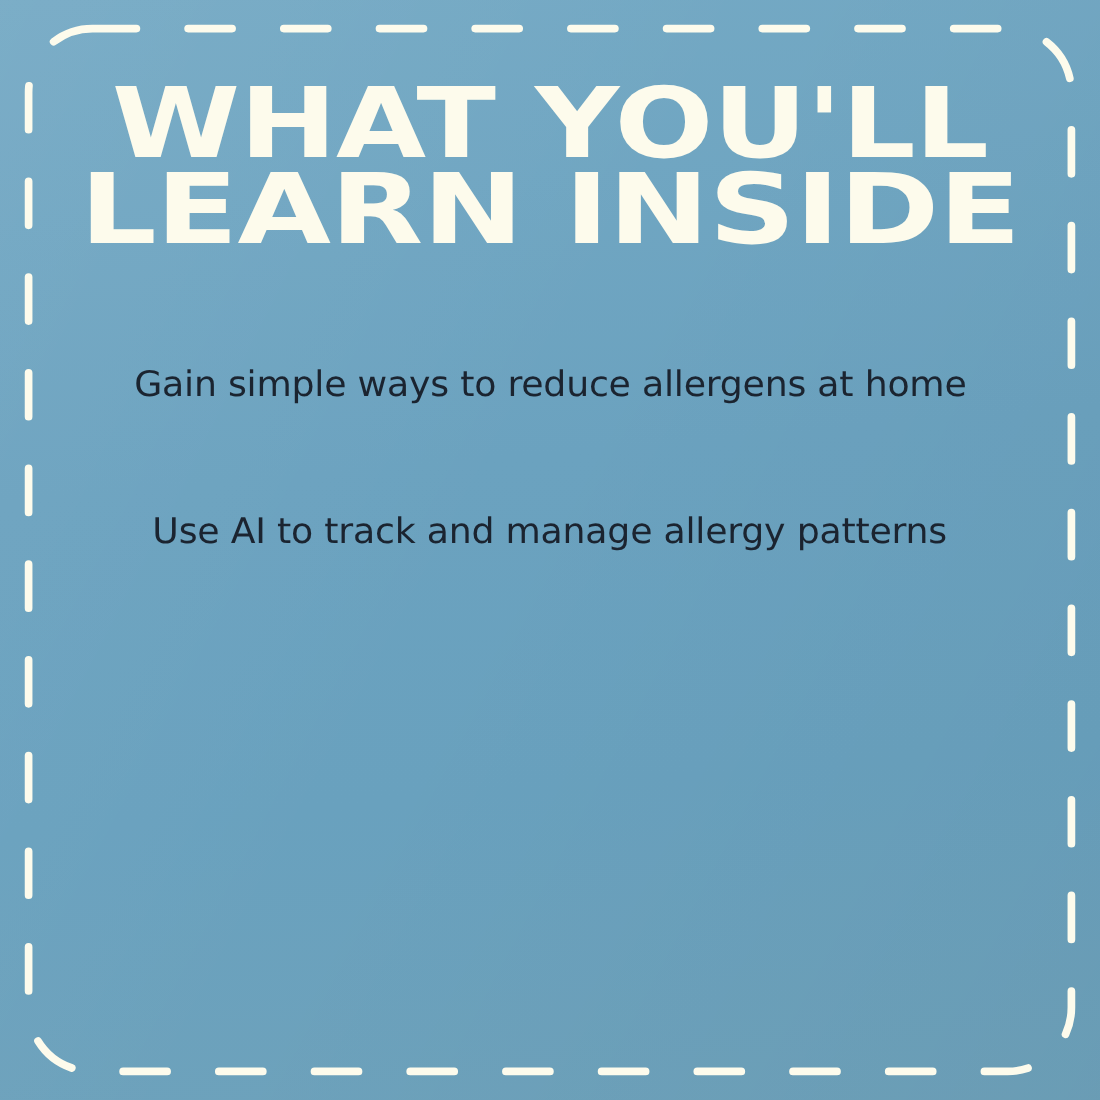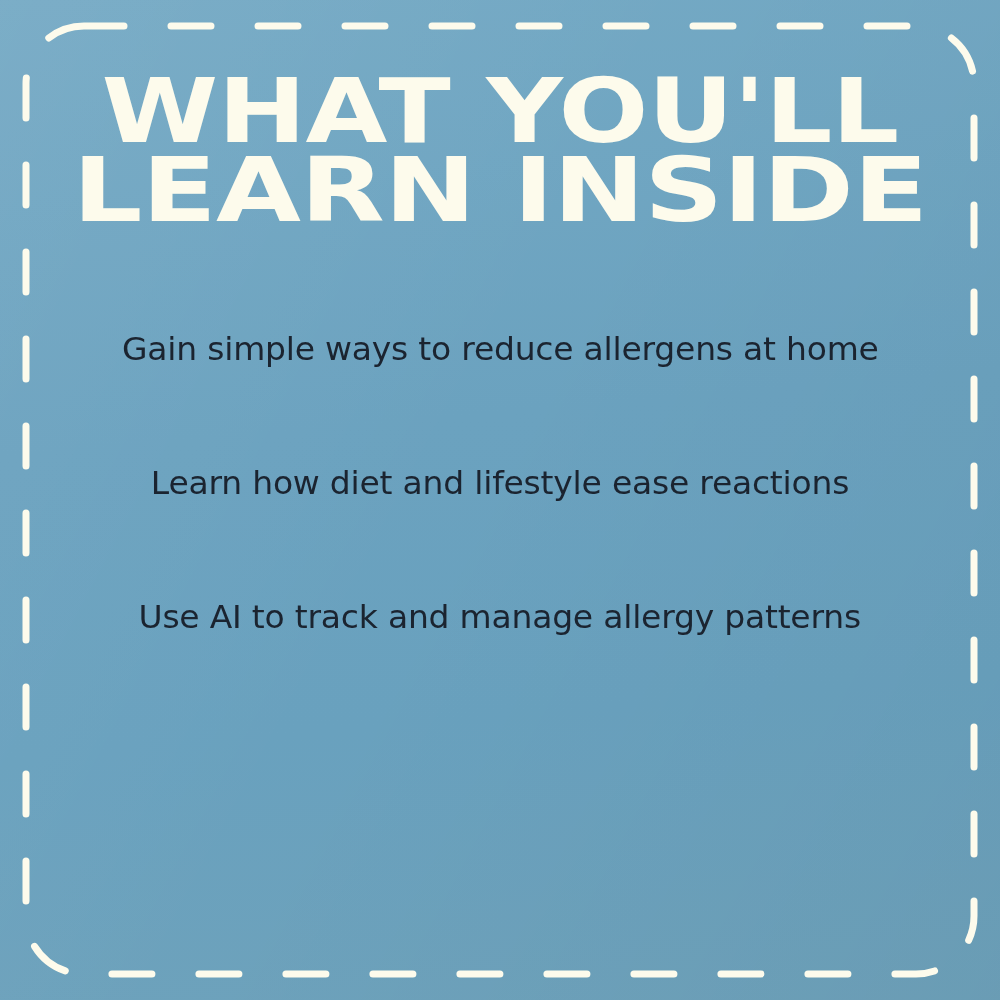--- a/index.html
+++ b/index.html
@@ -112,23 +112,20 @@
     <span class="title-line title-line-2">LEARN INSIDE</span>
   </div>
 
   <div class="list">
 
     <div class="list-item">
       <span class="list-item-text">Gain simple ways to reduce allergens at home</span>
     </div>
 
 
-    <div class="list-item">
-      <span class="list-item-text">Learn how diet and lifestyle ease reactions</span>
-    </div>
 
 
     <div class="list-item">
       <span class="list-item-text">Use AI to track and manage allergy patterns</span>
     </div>
 
   </div>
 
 </div>
 

